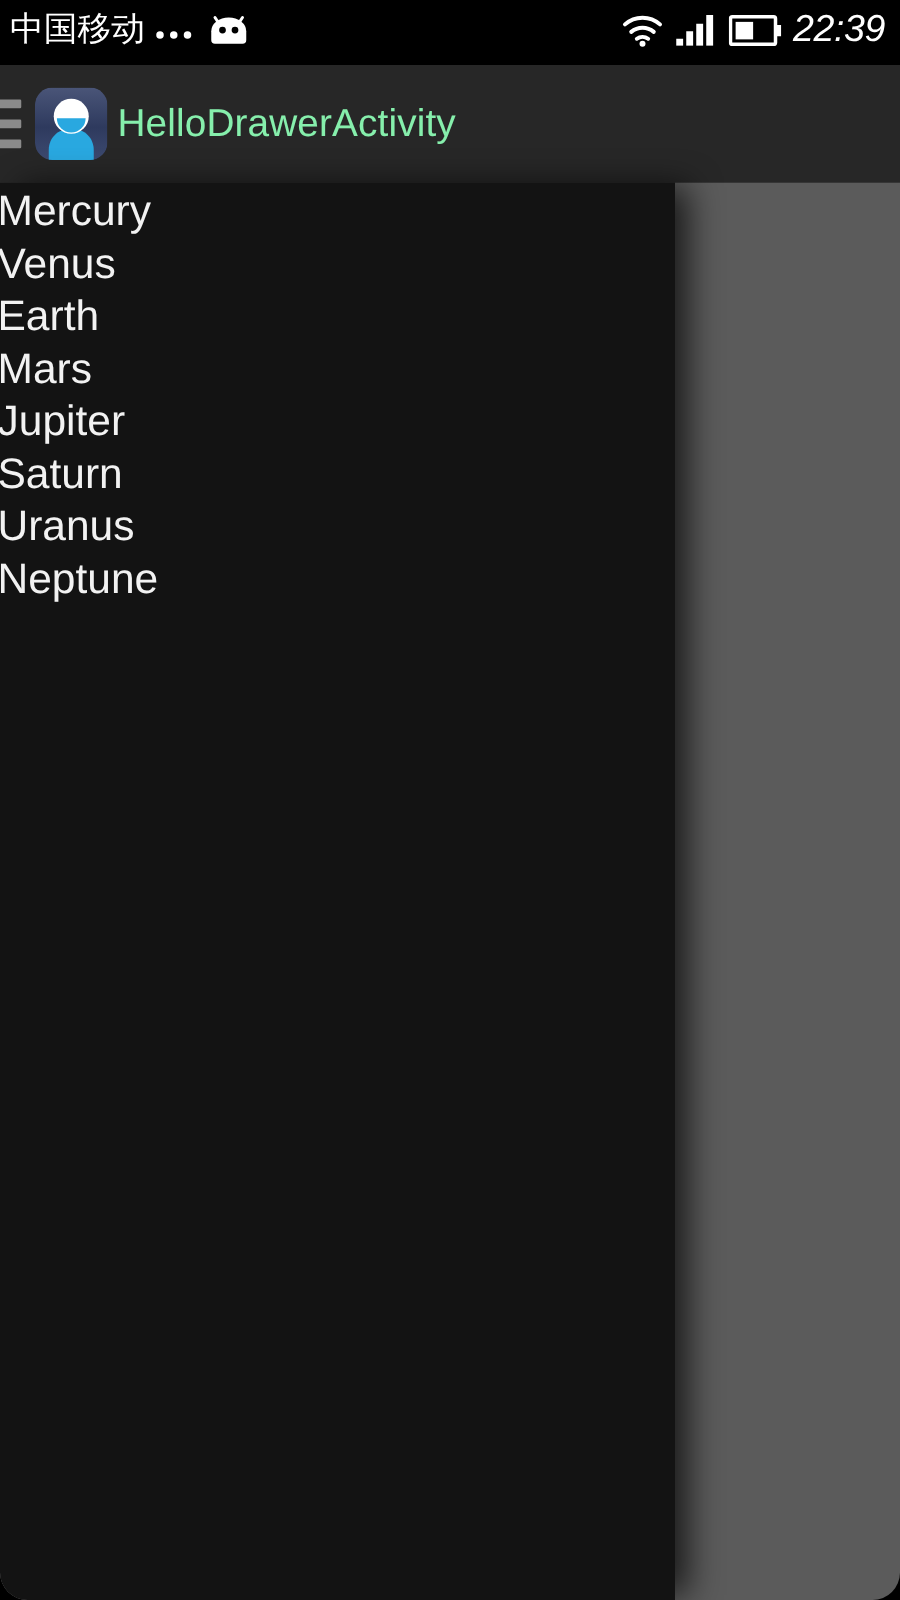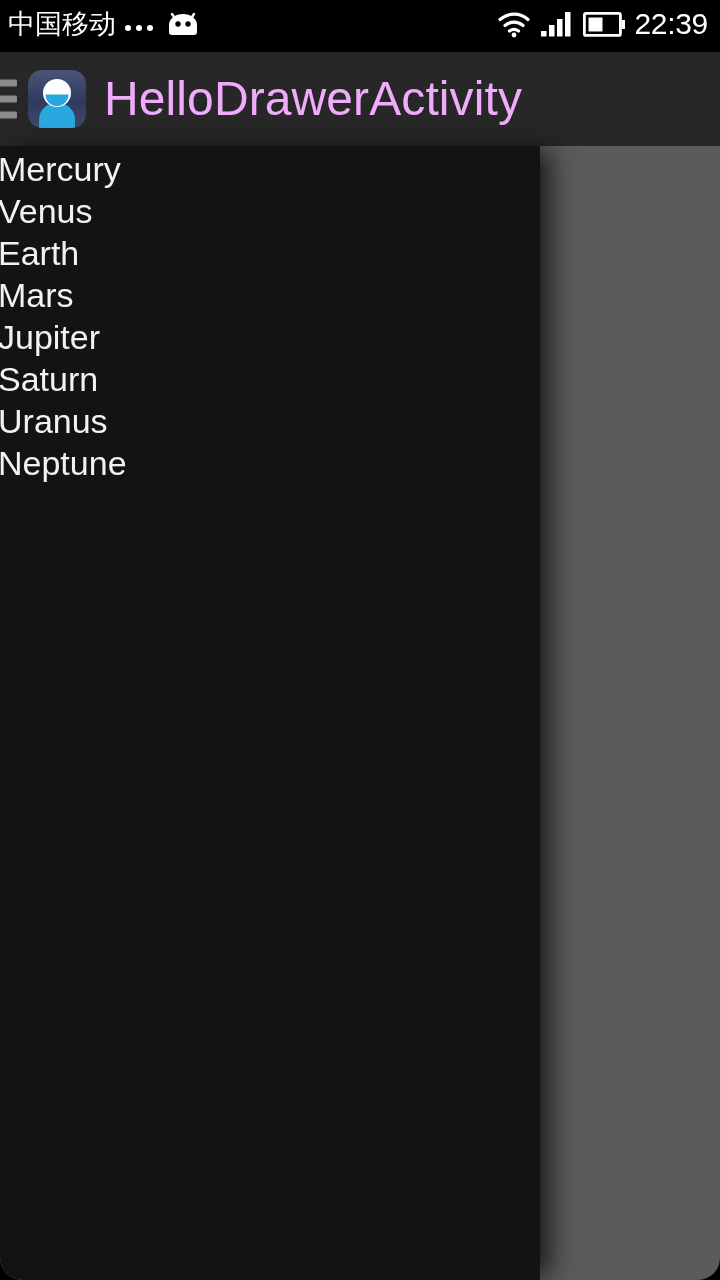--- a/index.html
+++ b/index.html
@@ -68,20 +68,21 @@
     align-items: center;
     padding-right: 12px;
     gap: 9px;
   }
   .clock-text {
     color: #ffffff;
     font-size: 30px;
     line-height: 32px;
     font-family: "Liberation Sans", sans-serif;
     letter-spacing: -0.3px;
+    font-style: italic;
   }
 
   
   #app-bar {
     position: absolute;
     left: 0; top: 52px;
     width: 720px; height: 94px;
     background: #272727;
     display: flex;
     align-items: center;
@@ -105,23 +106,23 @@
     border-radius: 1px;
   }
   #app-icon {
     margin-left: 28px;
     width: 58px; height: 58px;
     border-radius: 14px;
     flex: 0 0 auto;
     overflow: hidden;
   }
   #app-title {
-    margin-left: 18px;
-    color: #f0abfc;
-    font-size: 48px;
+    margin-left: 8px;
+    color: #86efac;
+    font-size: 31px;
     line-height: 40px;
     letter-spacing: 0.1px;
     white-space: nowrap;
     font-family: "Liberation Sans", sans-serif;
   }
 
   
   #content-scrim {
     position: absolute;
     left: 0; top: 146px;

